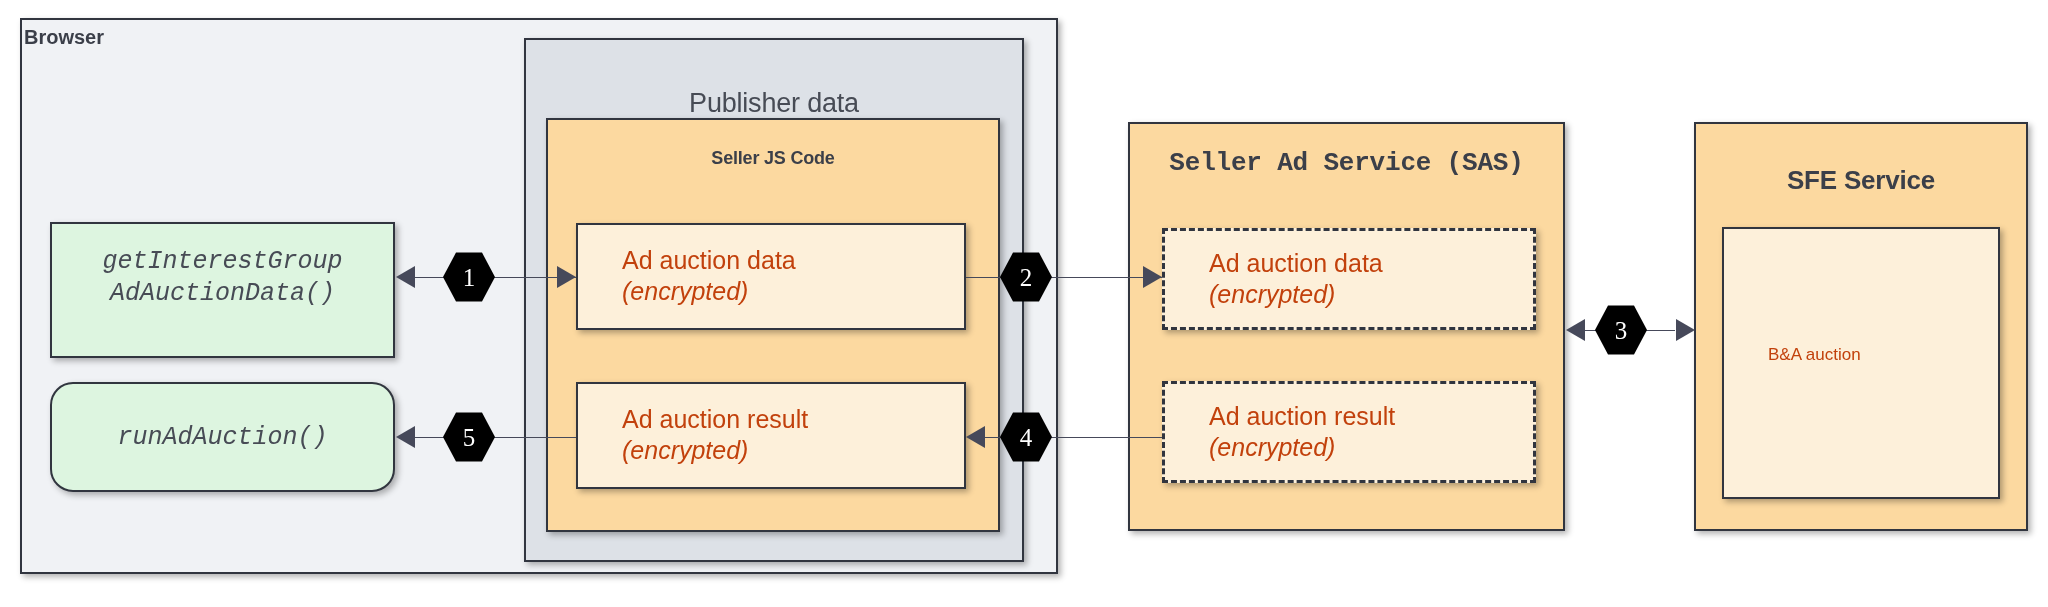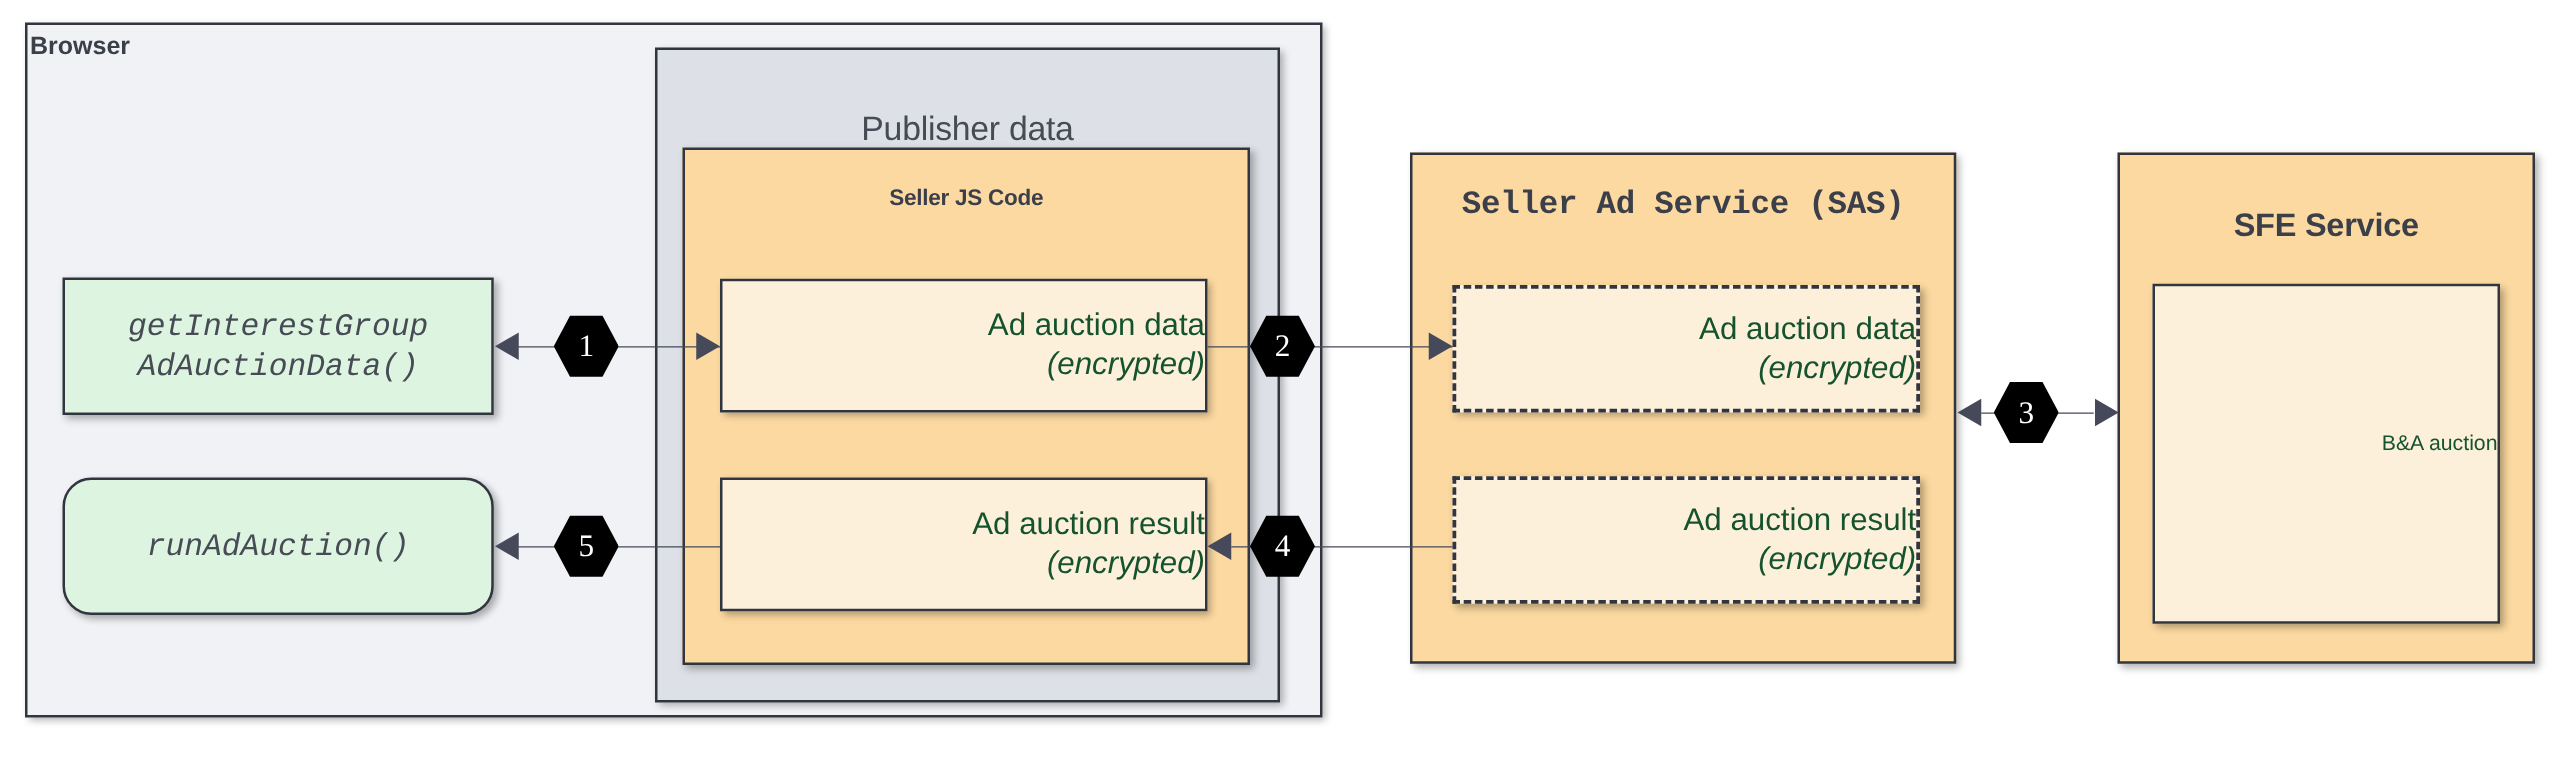--- a/index.html
+++ b/index.html
@@ -33,25 +33,26 @@
     width: 100%;
     text-align: center;
     font-weight: bold;
     color: #3b3f49;
     letter-spacing: -0.2px;
   }
   .box-label {
     position: absolute;
     left: 0;
     width: 100%;
-    text-align: right;
-    color: #14532d;
+    text-align: left;
+    color: #c2410c;
     line-height: 1.22;
-  }
-  .ital { font-style: italic; display: block; margin-left: 24px; }
+    padding-left: 44px;
+  }
+  .ital { font-style: italic; display: block; }
 
   
   #browser {
     left: 20px; top: 18px;
     width: 1038px; height: 556px;
     background: #f0f2f5;
   }
   #browser-title {
     position: absolute;
     left: 24px; top: 26px;
@@ -85,21 +86,21 @@
   .inner-cream {
     background: #fdf0da;
   }
   #js-data  { left: 576px; top: 223px; width: 390px; height: 107px; }
   #js-result{ left: 576px; top: 382px; width: 390px; height: 107px; }
 
   
   .green {
     background: #ddf5e0;
   }
-  #api-1 { left: 50px; top: 222px; width: 345px; height: 110px; }
+  #api-1 { left: 50px; top: 222px; width: 345px; height: 136px; }
   #api-2 { left: 50px; top: 382px; width: 345px; height: 110px; border-radius: 23px; }
   .mono-label {
     position: absolute;
     left: 0; width: 100%;
     text-align: center;
     font-family: "Liberation Mono", "DejaVu Sans Mono", monospace;
     font-style: italic;
     font-size: 25px;
     color: #474b55;
     line-height: 1.26;

